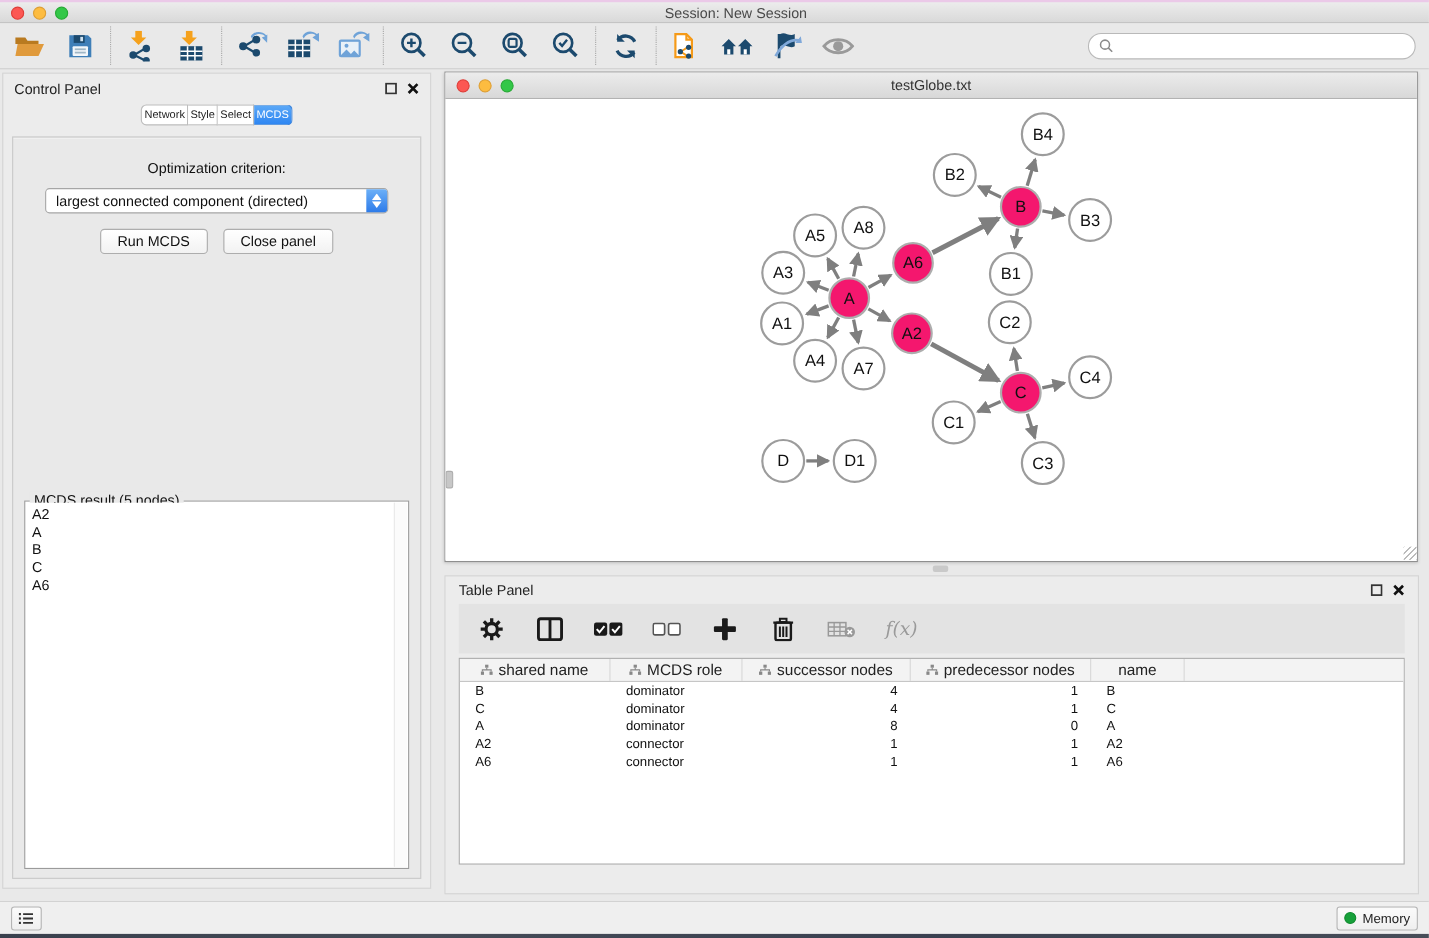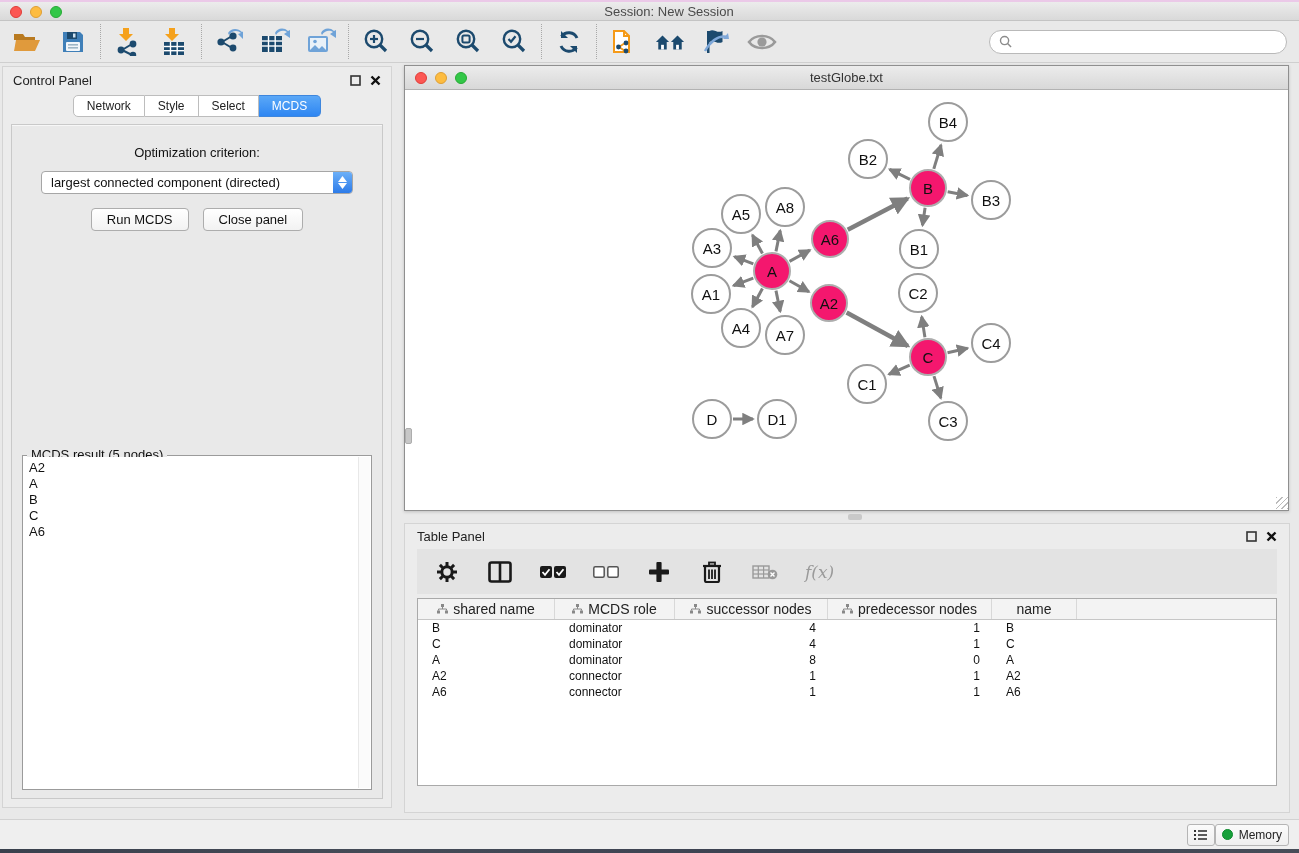--- a/index.html
+++ b/index.html
@@ -27,21 +27,21 @@
   
   .main { position:relative; height:756px; }
 
   
   .control-panel { position:absolute; left:2px; top:3px; width:390px; height:742px; background:#ECECEC; border:1px solid #D4D4D4; }
   .cp-header { height:26px; display:flex; align-items:center; padding:0 10px; }
   .cp-title { font-size:13px; color:#222; }
   .panel-winbtns { margin-left:auto; display:flex; gap:9px; align-items:center; }
   .panel-winbtns svg { cursor:pointer; }
   .cp-tabs { display:flex; justify-content:center; margin:2px 0 4px 0; }
-  .seg-tab { padding:3px 13px; font-size:12px; background:#fff; border:1px solid #BDBDBD; border-left:none; color:#222; cursor:pointer; }
+  .seg-tab { padding:3px 2px; font-size:10px; background:#fff; border:1px solid #BDBDBD; border-left:none; color:#222; cursor:pointer; }
   .seg-tab:first-child { border-left:1px solid #BDBDBD; border-radius:5px 0 0 5px; }
   .seg-tab:last-child { border-radius:0 5px 5px 0; }
   .seg-tab.active { background:linear-gradient(#5BA8F7,#2E86F2); border-color:#3E86DD; color:#fff; }
   .cp-content { position:absolute; left:8px; right:8px; top:57px; bottom:8px; background:#E9E9E9; border:1px solid #C9C9C9; box-shadow:inset 0 1px 0 #F7F7F7; }
   .opt-label { text-align:center; margin-top:20px; font-size:13px; color:#111; }
   .select-wrap { width:312px; margin:11px auto 0 auto; height:23px; background:#fff; border:1px solid #A6A6A6; border-radius:4px; display:flex; align-items:center; cursor:pointer; }
   .select-text { flex:1; padding-left:9px; font-size:13px; color:#111; white-space:nowrap; overflow:hidden; }
   .select-stepper { width:19px; height:21px; margin:0; border-radius:0 3px 3px 0; background:linear-gradient(#6CB0F8,#2D7BE9); display:flex; flex-direction:column; align-items:center; justify-content:center; gap:1px; }
   .cp-buttons { display:flex; justify-content:center; gap:14px; margin-top:14px; }
   .btn { padding:3px 15px; background:linear-gradient(#FFFFFF,#F2F2F2); border:1px solid #ADADAD; border-radius:4px; font-size:13px; color:#111; cursor:pointer; }
@@ -76,21 +76,21 @@
   .tp-toolbar .tb-btn { width:26px; height:26px; }
   .fx-label { font-family:"DejaVu Serif",serif; font-style:italic; font-size:17px; color:#9a9a9a; }
   .tp-table { margin:4px 12px 0 12px; height:188px; background:#fff; border:1px solid #A9A9A9; overflow:hidden; }
   .t-head { display:flex; height:21px; border-bottom:1px solid #C6C6C6; background:#F3F3F3; }
   .t-hcell { display:flex; align-items:center; justify-content:center; gap:5px; font-size:14px; color:#222; border-right:1px solid #D8D8D8; }
   .t-row { display:flex; height:16px; }
   .t-cell { font-size:12px; color:#111; line-height:16px; white-space:nowrap; }
   .tp-tabs { position:absolute; bottom:4px; left:0; right:0; display:flex; justify-content:center; }
 
   
-  .statusbar { height:30px; background:#EFEFEF; border-top:1px solid #D2D2D2; display:flex; align-items:center; justify-content:flex-end; padding:0 10px; }
+  .statusbar { height:30px; background:#EFEFEF; border-top:1px solid #D2D2D2; display:flex; align-items:center; justify-content:space-between; padding:0 10px; }
   .sb-btn { height:22px; background:linear-gradient(#FBFBFB,#EFEFEF); border:1px solid #B5B5B5; border-radius:3px; display:flex; align-items:center; gap:6px; padding:0 6px; font-size:12px; color:#222; cursor:pointer; }
   .mem-dot { width:11px; height:11px; border-radius:50%; background:#17A03A; border:1px solid #0E8A2D; }
   .desktop-strip { height:5px; background:linear-gradient(90deg,#39404d,#454b57 30%,#3a4050 65%,#474d58); }
 </style>
 </head>
 <body>
 
 <div class="app">
 
   <div class="mac-titlebar">

